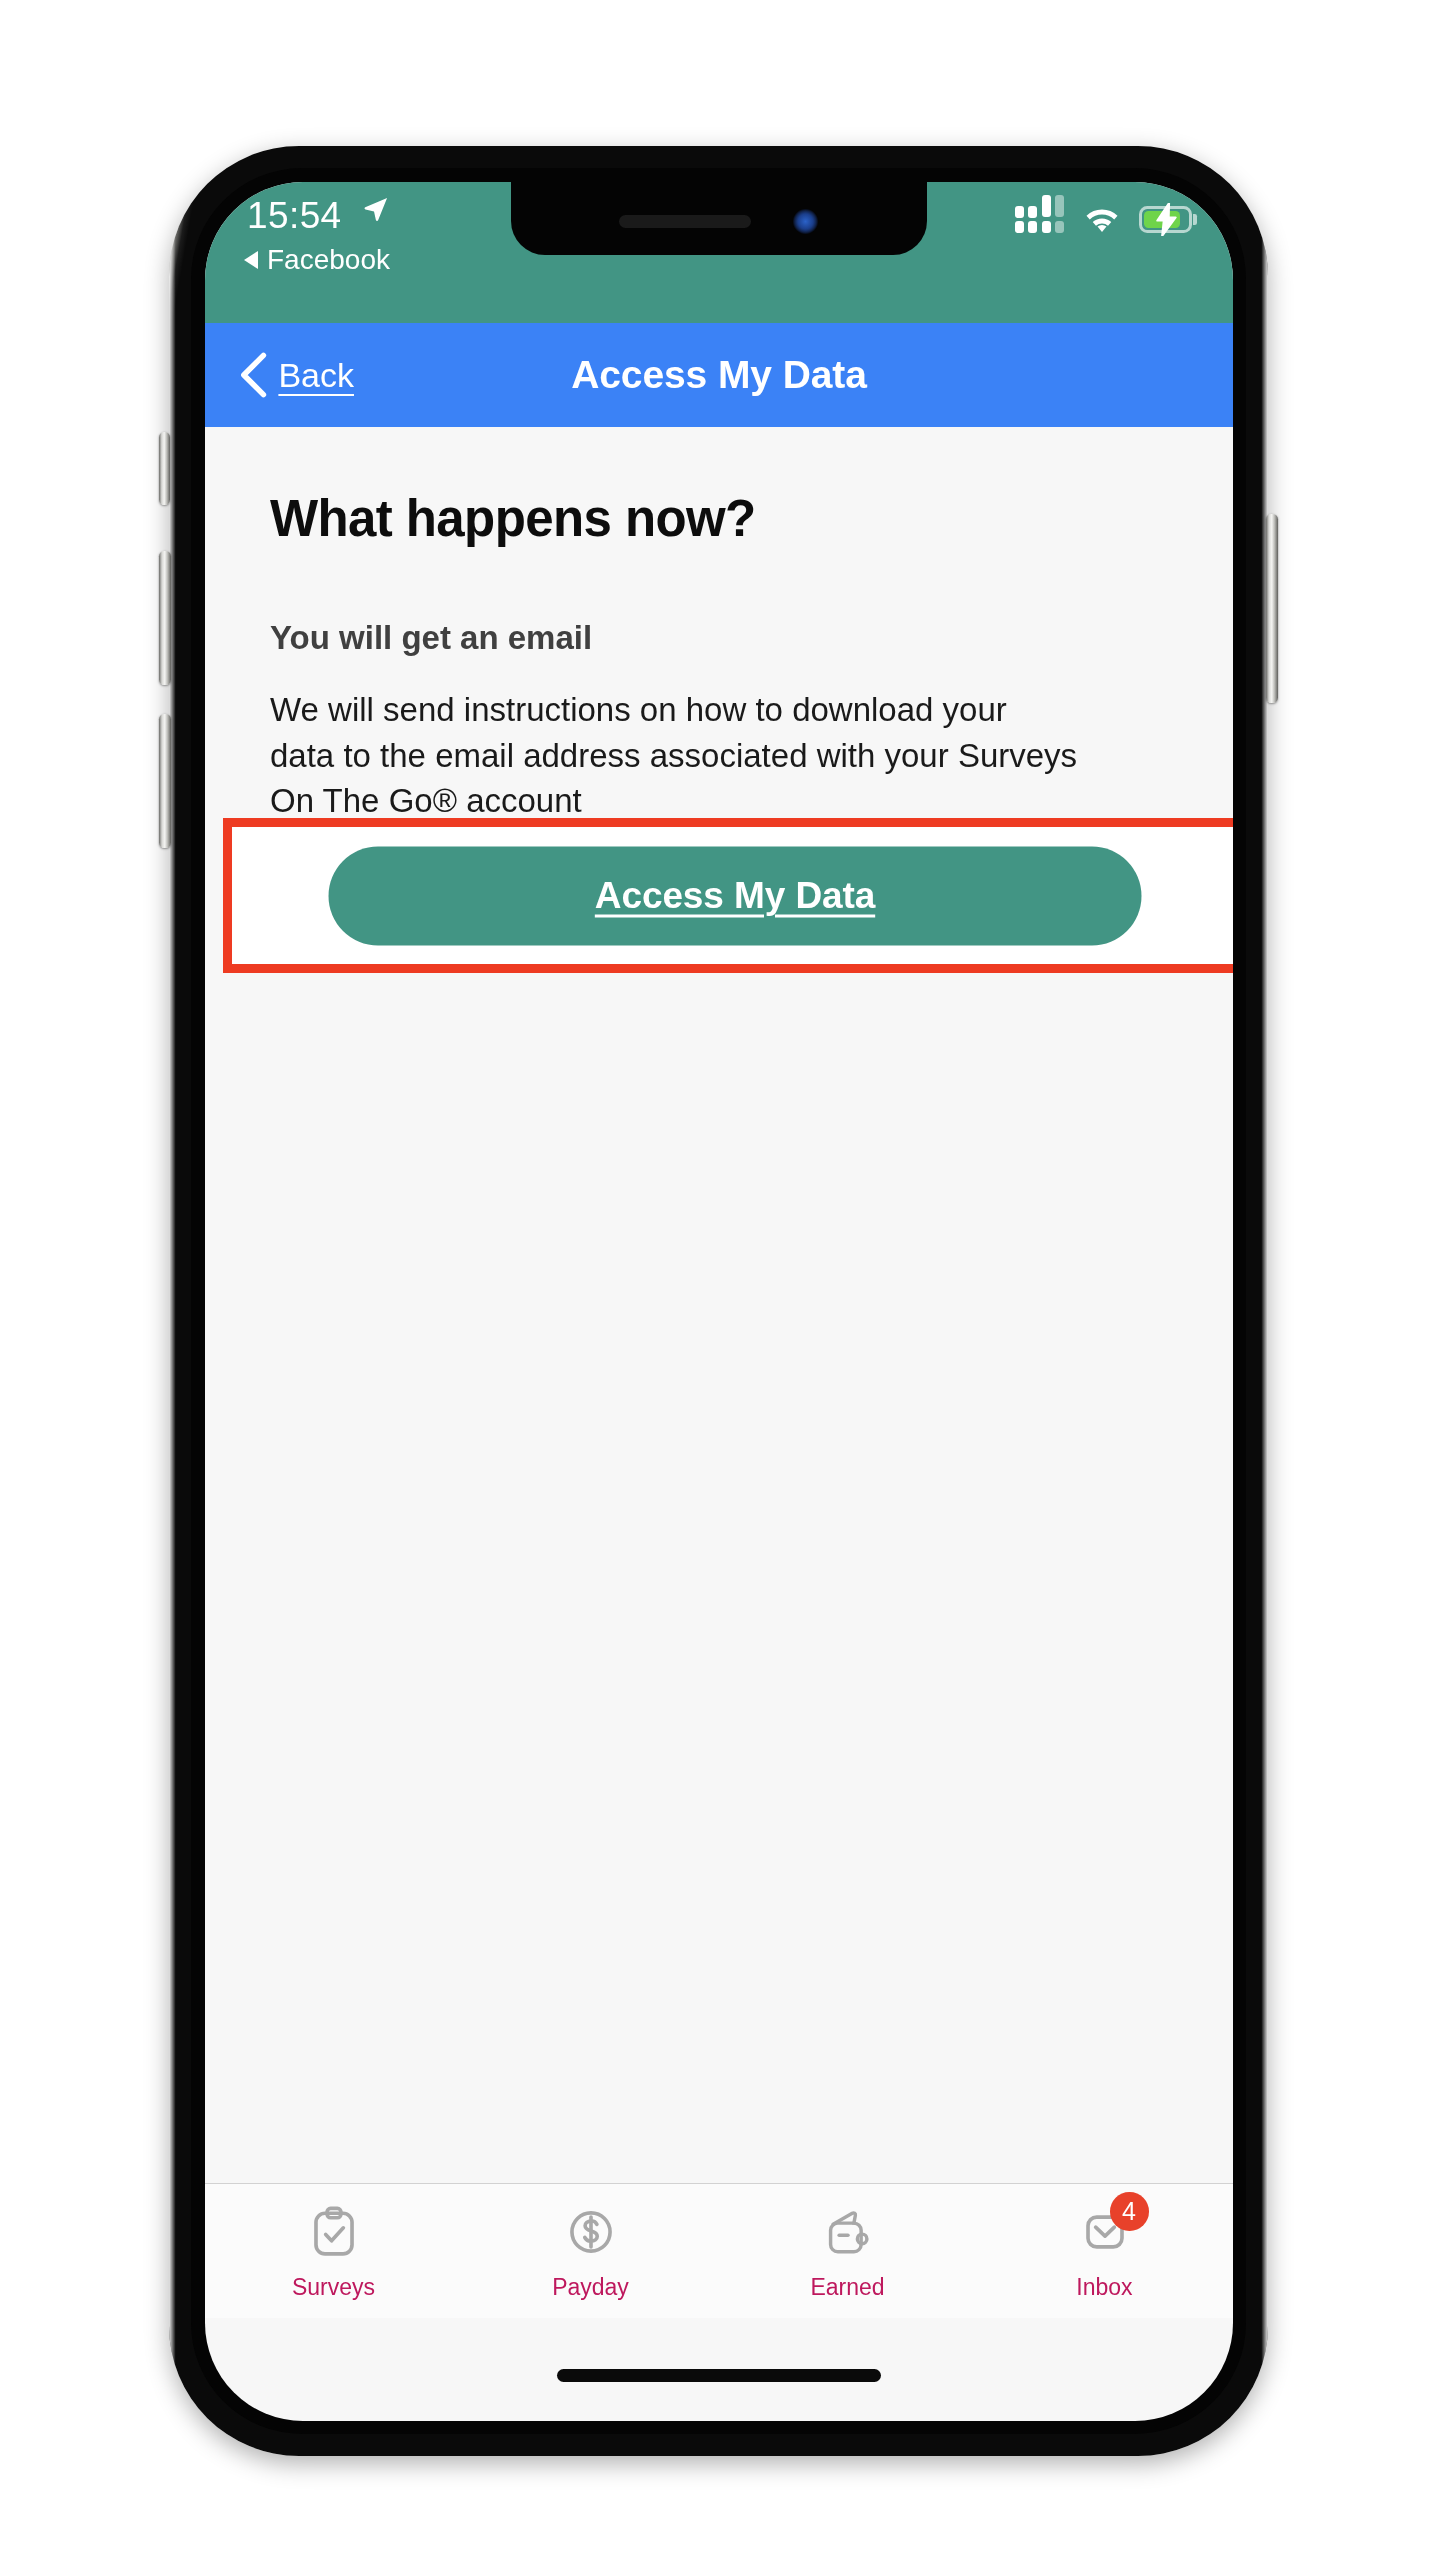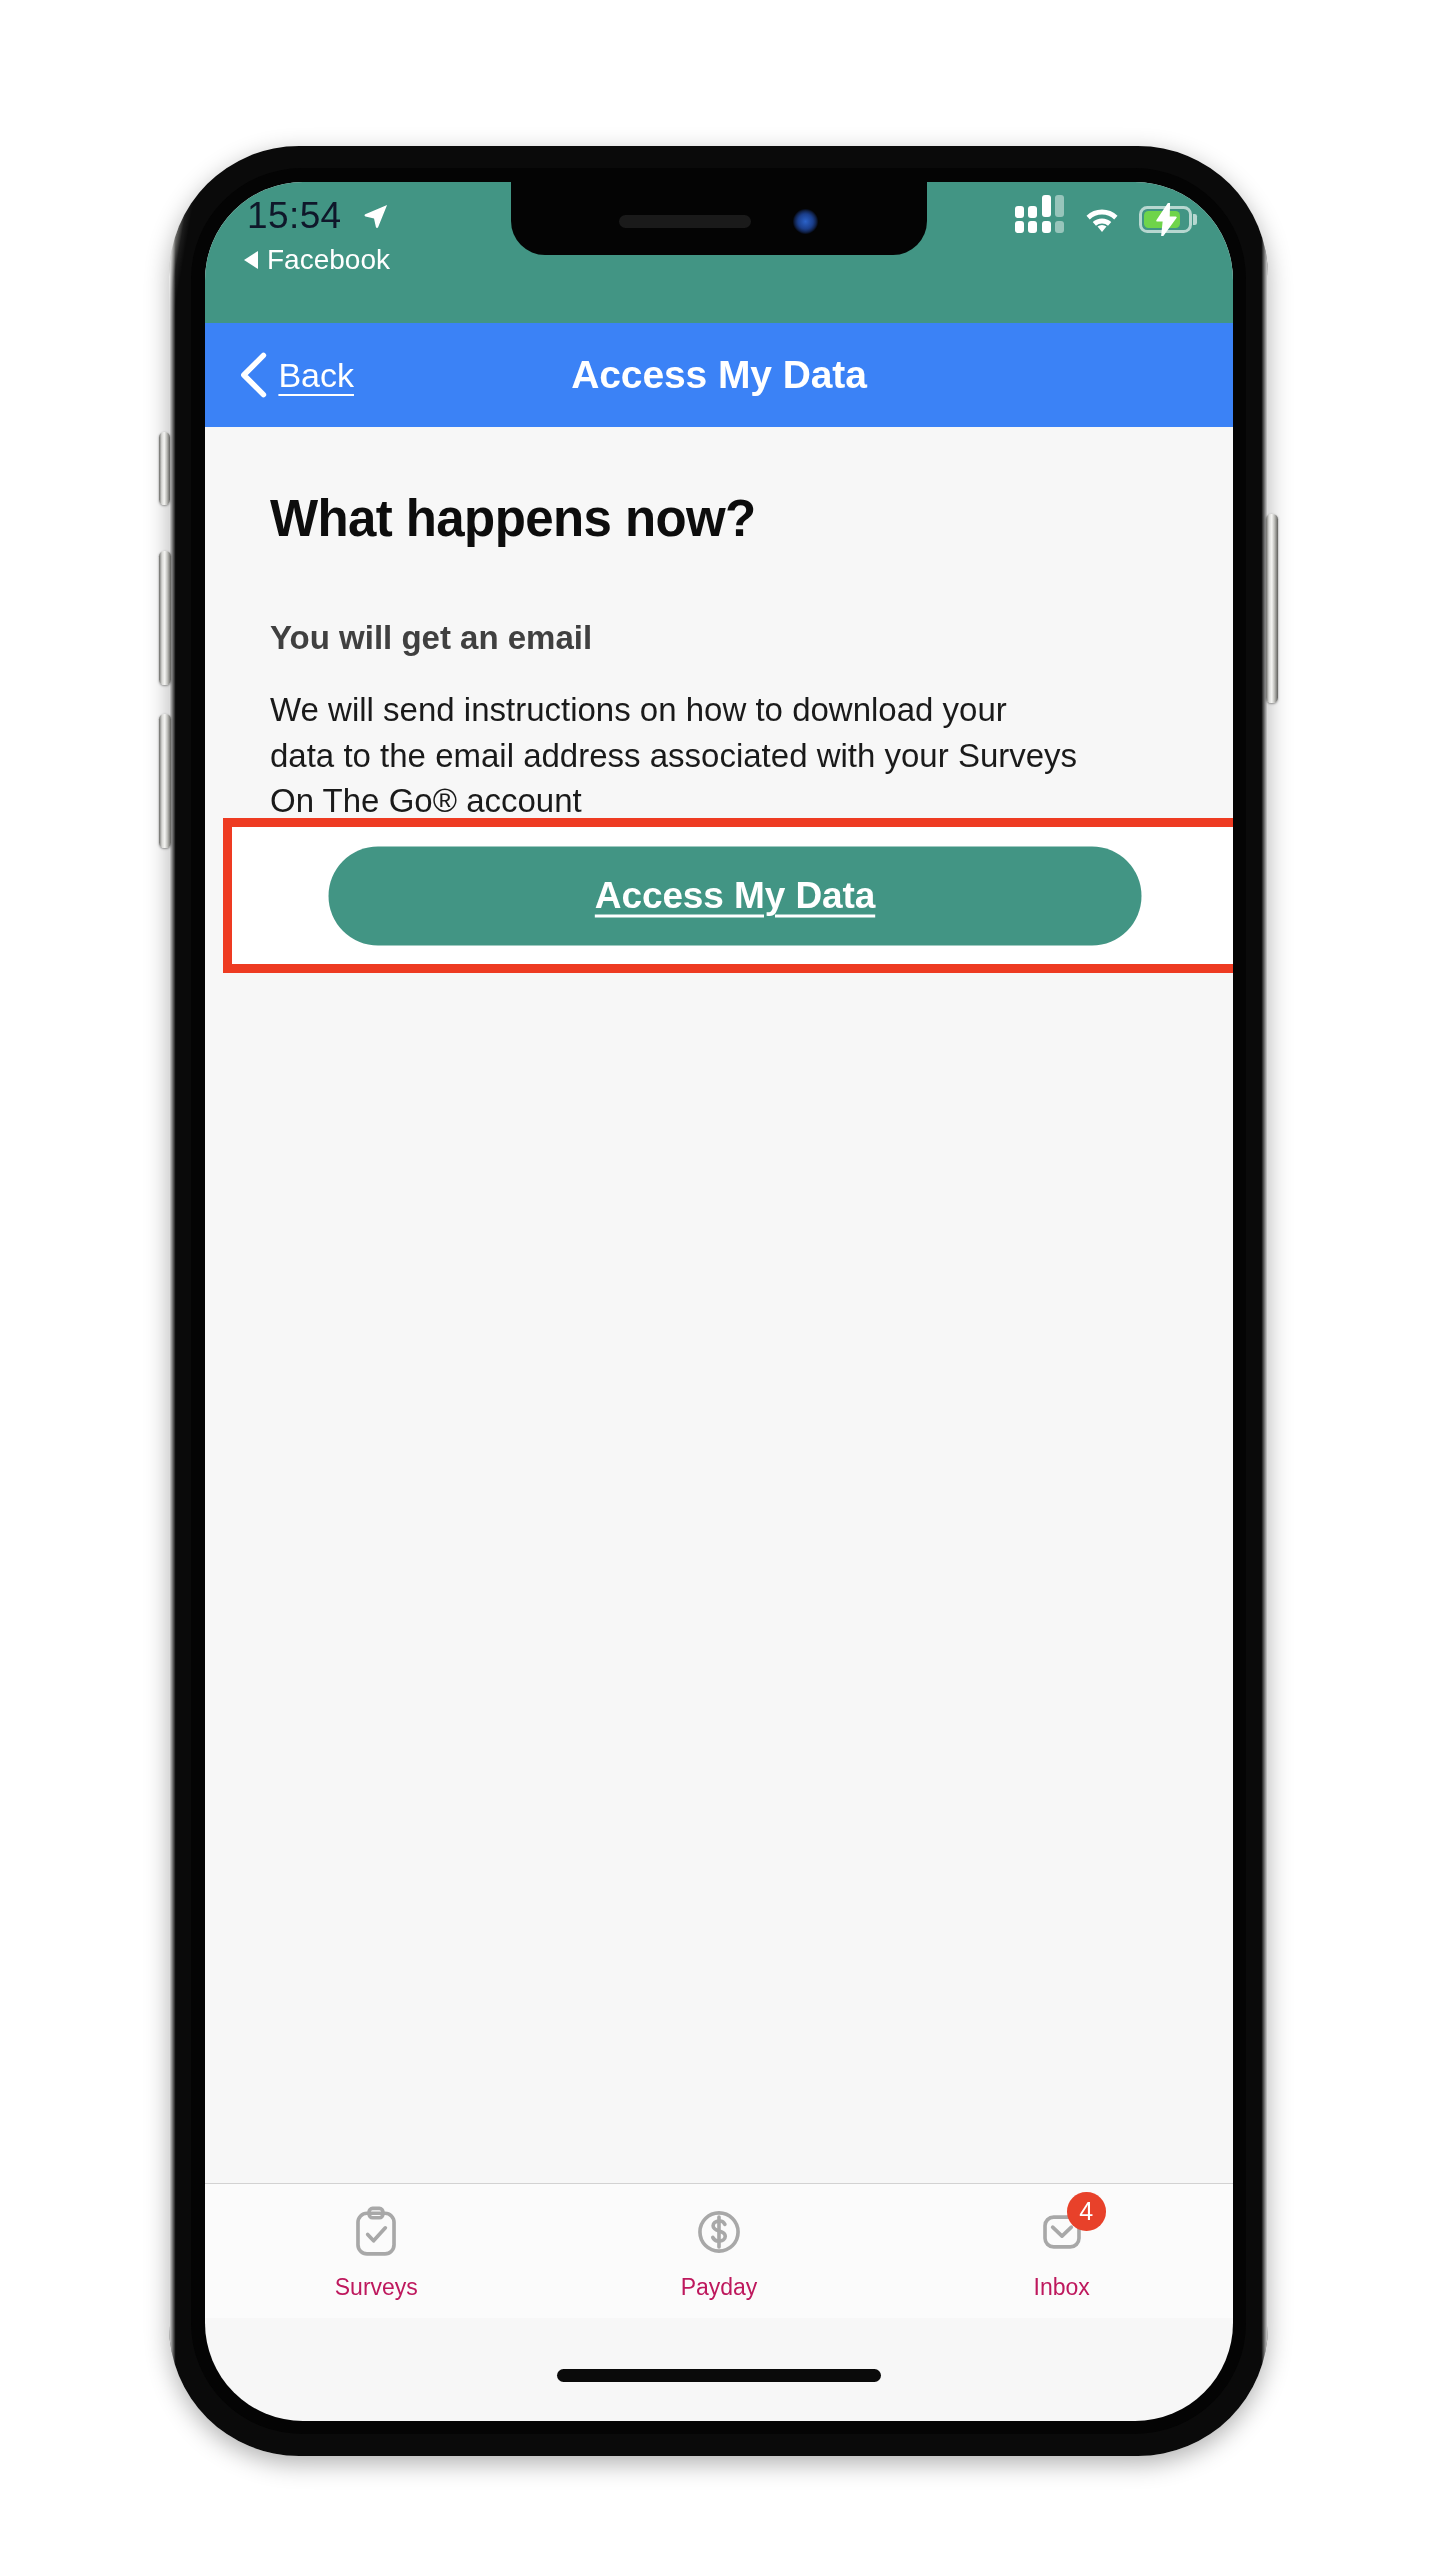--- a/index.html
+++ b/index.html
@@ -110,26 +110,25 @@
   
   #status-bar {
     position: relative;
     height: 141px;
     background: #429584;
     z-index: 30;
   }
   #status-time {
     position: absolute;
     left: 42px; top: 13.4px;
-    color: #0f172a;
+    color: #ffffff;
     font-size: 37px;
     font-weight: 500;
     letter-spacing: 0.4px;
     display: flex;
-    align-items: center;
     gap: 20px;
   }
   #loc-arrow { display: block; }
 
   #status-right {
     position: absolute;
     right: 36px; top: 22px;
     display: flex;
     align-items: center;
     gap: 16.3px;
@@ -436,20 +435,31 @@
           <span class="tab-icon-wrap">
             <svg width="46" height="52" viewBox="0 0 26 30">
               <circle cx="13" cy="15" r="11" fill="none" stroke="#a8a8a8" stroke-width="2.1"></circle>
               <path d="M16.4 10.6 a3.4 3.4 0 0 0 -3.4 -1.9 c-2 0 -3.4 1.1 -3.4 2.7 c0 3.9 7 2.1 7 6 c0 1.7 -1.6 2.8 -3.6 2.8 a3.7 3.7 0 0 1 -3.6 -2.1" fill="none" stroke="#a8a8a8" stroke-width="2.1" stroke-linecap="round"></path>
               <path d="M13 6.4 V23.6" fill="none" stroke="#a8a8a8" stroke-width="2.1" stroke-linecap="round"></path>
             </svg>
           </span>
           <span class="tab-label">Payday</span>
         </div>
 
+        <div class="tab-item">
+          <span class="tab-icon-wrap">
+            <svg width="46" height="52" viewBox="0 0 28 30">
+              <path d="M4.4 10.6 L16.6 3.6 c1 -0.6 2.1 0.1 1.9 1.2 L17.4 10.6" fill="none" stroke="#a8a8a8" stroke-width="2.1" stroke-linejoin="round"></path>
+              <rect x="3.4" y="9.6" width="18.6" height="17.4" rx="4.4" fill="none" stroke="#a8a8a8" stroke-width="2.1"></rect>
+              <path d="M8.6 17 h5.4" fill="none" stroke="#a8a8a8" stroke-width="2.1" stroke-linecap="round"></path>
+              <circle cx="22.6" cy="19.2" r="2.9" fill="none" stroke="#a8a8a8" stroke-width="2.1"></circle>
+            </svg>
+          </span>
+          <span class="tab-label">Earned</span>
+        </div>
 
         <div class="tab-item">
           <span class="tab-icon-wrap">
             <svg width="46" height="52" viewBox="0 0 26 30">
               <rect x="3.2" y="6.4" width="19.6" height="17.2" rx="5" fill="none" stroke="#a8a8a8" stroke-width="2.1"></rect>
               <path d="M7.6 12.2 L13 17.4 L18.4 12.2" fill="none" stroke="#a8a8a8" stroke-width="2.1" stroke-linecap="round" stroke-linejoin="round"></path>
             </svg>
             <span class="tab-badge">4</span>
           </span>
           <span class="tab-label">Inbox</span>

